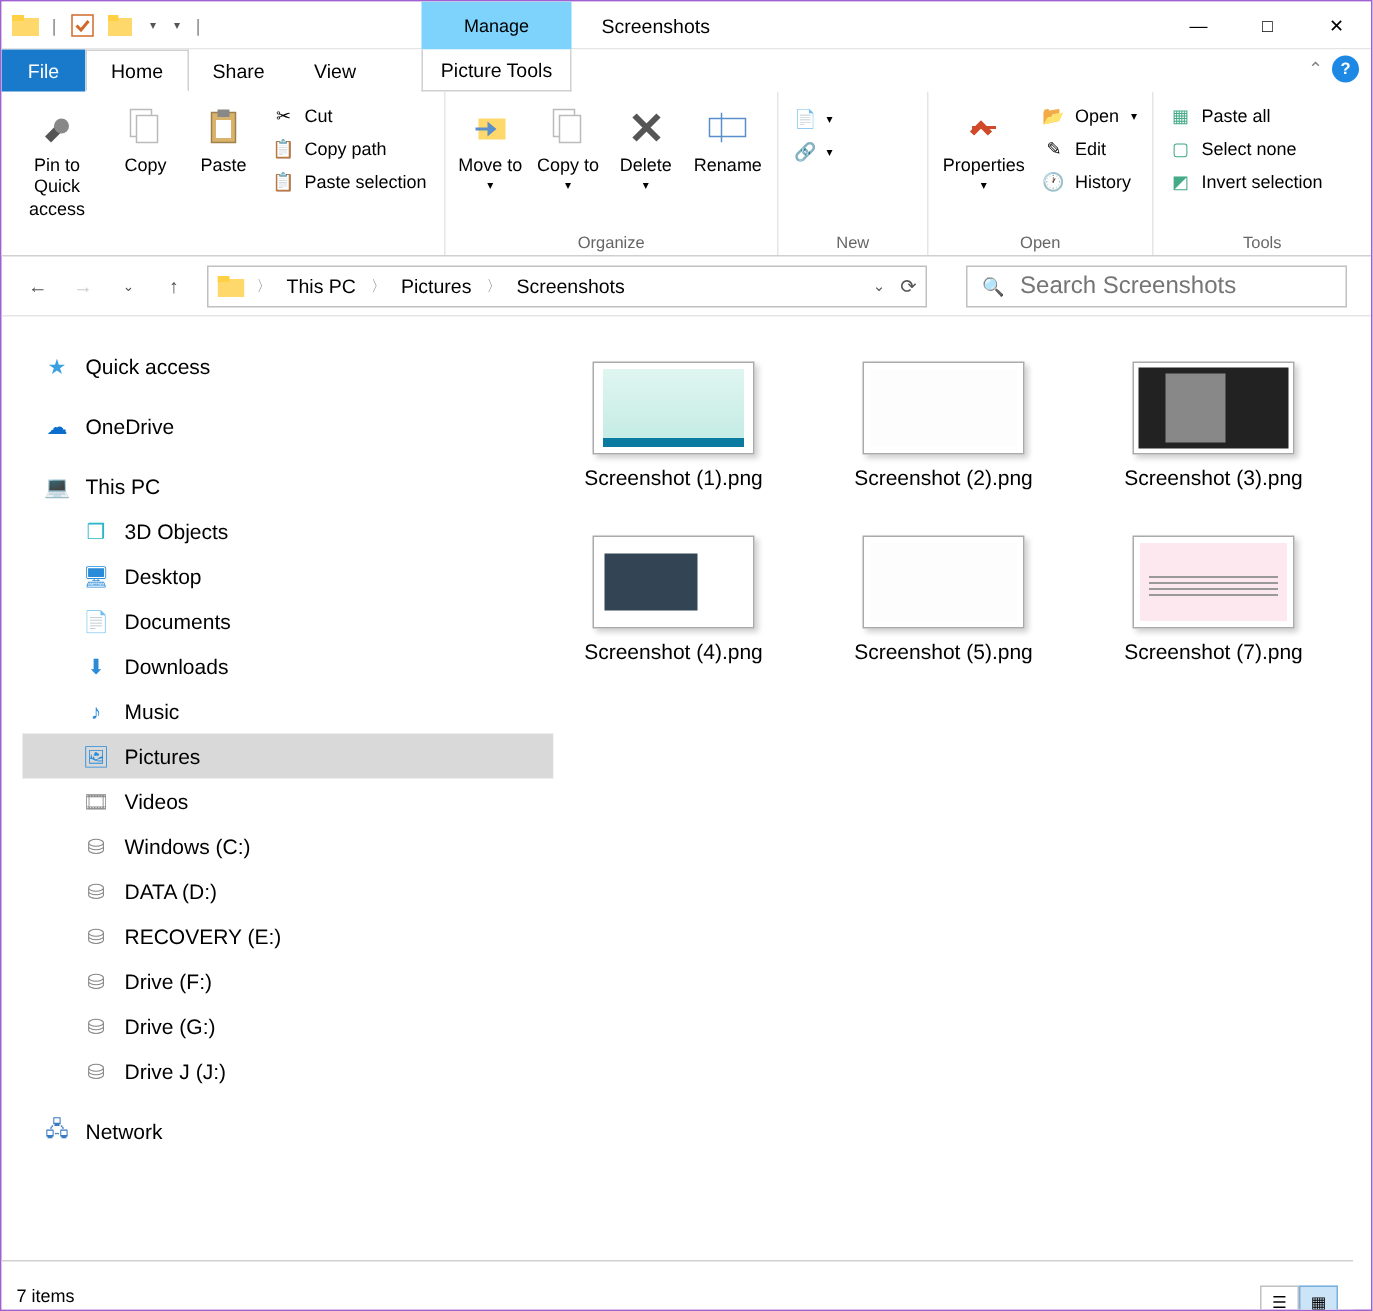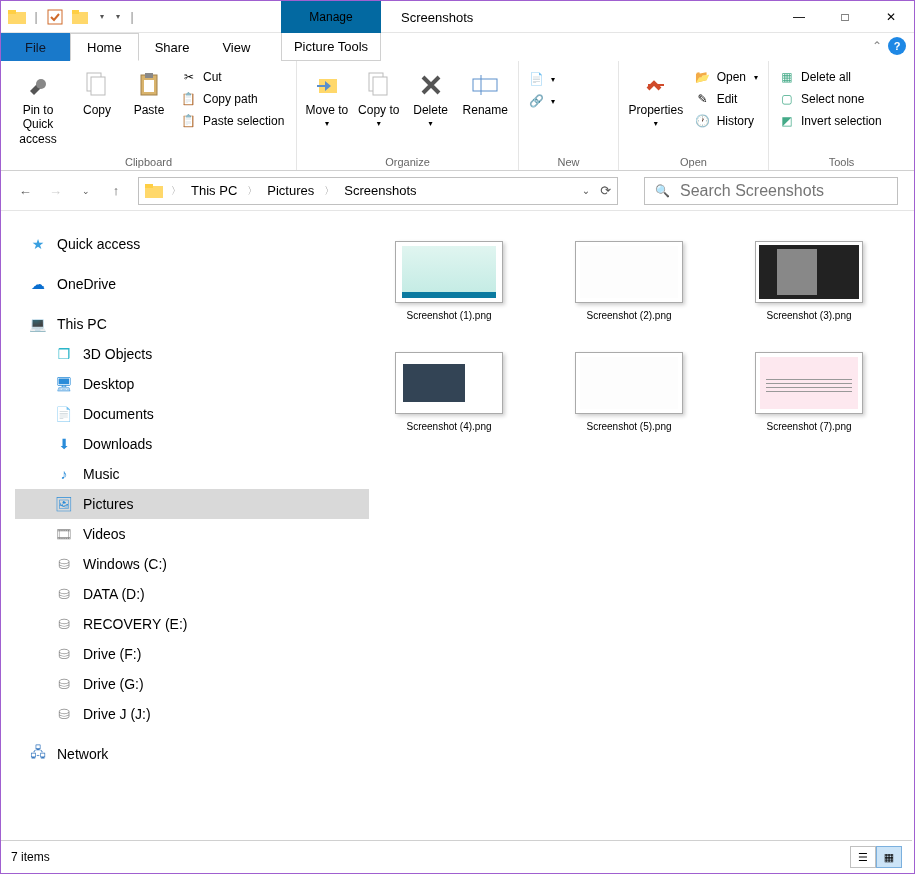--- a/index.html
+++ b/index.html
@@ -2,28 +2,28 @@
 <html><head>
 <meta charset="utf-8">
 <style>
 * { box-sizing: border-box; margin: 0; padding: 0; font-family: "Segoe UI", Tahoma, sans-serif; }
 body { width: 915px; height: 874px; background: #fff; border: 1px solid #a060d0; font-size: 12px; color: #000; position: relative; overflow: hidden; }
 
 
 .titlebar { height: 32px; display: flex; align-items: center; background: #fff; border-bottom: 1px solid #e5e5e5; position: relative; }
 .qat { display: flex; align-items: center; padding-left: 4px; gap: 2px; }
 .qat-item { width: 24px; height: 24px; display: flex; align-items: center; justify-content: center; }
-.titlebar-context { position: absolute; left: 280px; top: 0; height: 32px; display: flex; align-items: center; justify-content: center; width: 100px; background: #0369a1; font-size: 12px; }
+.titlebar-context { position: absolute; left: 280px; top: 0; height: 32px; display: flex; align-items: center; justify-content: center; width: 100px; background: #7dd3fc; font-size: 12px; }
 .titlebar-title { position: absolute; left: 400px; top: 0; height: 32px; display: flex; align-items: center; font-size: 13px; }
 .win-controls { position: absolute; right: 0; top: 0; display: flex; }
 .win-btn { width: 46px; height: 32px; display: flex; align-items: center; justify-content: center; font-size: 12px; font-family: "Segoe MDL2 Assets", sans-serif; }
 
 
 .tabstrip { height: 28px; display: flex; align-items: stretch; background: #fff; position: relative; }
-.tab-file { width: 69px; background: #1979ca; color: #0f172a; display: flex; align-items: center; justify-content: center; font-size: 13px; }
+.tab-file { width: 56px; background: #1979ca; color: #ffffff; display: flex; align-items: center; justify-content: center; font-size: 13px; }
 .tab { padding: 0 16px; display: flex; align-items: center; font-size: 13px; border-right: 1px solid transparent; }
 .tab.active { border: 1px solid #d0d0d0; border-bottom: 1px solid #fff; background: #fff; }
 .tab-context { position: absolute; left: 280px; width: 100px; display: flex; align-items: center; justify-content: center; font-size: 13px; border: 1px solid #d0d0d0; border-top: none; height: 28px; }
 .ribbon-collapse { position: absolute; right: 8px; top: 4px; display: flex; gap: 6px; align-items: center; }
 .help-icon { width: 18px; height: 18px; border-radius: 50%; background: #1e88e5; color: #fff; display: flex; align-items: center; justify-content: center; font-size: 11px; font-weight: bold; }
 
 
 .ribbon { height: 110px; display: flex; border-bottom: 1px solid #d0d0d0; background: #fff; }
 .ribbon-group { display: flex; flex-direction: column; border-right: 1px solid #e5e5e5; padding: 4px 6px 2px 6px; }
 .ribbon-group-body { flex: 1; display: flex; align-items: flex-start; gap: 4px; }
@@ -47,34 +47,34 @@
 
 .main { display: flex; height: 636px; }
 .nav-pane { width: 368px; padding: 18px 0 0 14px; overflow: hidden; font-size: 14px; }
 .nav-item { display: flex; align-items: center; gap: 10px; height: 30px; padding-left: 14px; }
 .nav-item.sub { padding-left: 40px; }
 .nav-item.selected { background: #d9d9d9; }
 .nav-icon { width: 18px; height: 18px; display: flex; align-items: center; justify-content: center; font-size: 14px; }
 .nav-spacer { height: 10px; }
 
 .content { flex: 1; padding: 30px 20px 0 20px; display: flex; flex-wrap: wrap; align-content: flex-start; gap: 30px 60px; position: relative; overflow: hidden; }
-.file-item { width: 120px; display: flex; flex-direction: column; align-items: center; gap: 6px; text-align: center; font-size: 10px; line-height: 1.3; }
+.file-item { width: 120px; display: flex; flex-direction: column; align-items: center; gap: 6px; text-align: center; font-size: 14px; line-height: 1.3; }
 .thumb { width: 108px; height: 62px; border: 1px solid #aaa; background: #fff; box-shadow: 2px 2px 4px rgba(0,0,0,0.2); position: relative; overflow: hidden; }
 .thumb-inner1 { position: absolute; left: 6px; top: 4px; right: 6px; bottom: 10px; background: linear-gradient(#e0f5f0, #c5ece5); }
 .thumb-inner1::after { content:""; position:absolute; left:0; right:0; bottom:-6px; height:6px; background:#0a7aa0; }
 .thumb-inner3 { position: absolute; inset: 3px; background: #222; }
 .thumb-inner3::before { content:""; position:absolute; left:18px; top:4px; width:40px; height:46px; background:#888; }
 .thumb-inner4 { position:absolute; inset:3px; background:#fff; }
 .thumb-inner4::before { content:""; position:absolute; left:4px; top:8px; width:62px; height:38px; background:#345; }
 .thumb-inner-plain { position:absolute; inset:4px; background:#fdfdfd; }
 .thumb-inner7 { position:absolute; inset:4px; background:#fde8ef; }
 .thumb-inner7::after { content:""; position:absolute; left:6px; top:22px; right:6px; height:14px; background: repeating-linear-gradient(#999,#999 1px,transparent 1px,transparent 4px); }
 
 
-.status-bar { position: absolute; bottom: 0; left: 0; right: 2px; height: 26px; border-top: 1px solid #d0d0d0; display: flex; align-items: center; padding: 16px 10px; font-size: 12px; background: #fff; }
+.status-bar { position: absolute; bottom: 0; left: 0; right: 12px; height: 26px; border-top: 1px solid #d0d0d0; display: flex; align-items: flex-start; padding: 16px 10px; font-size: 12px; background: #fff; }
 .status-right { margin-left: auto; display: flex; gap: 0; }
 .view-toggle { width: 26px; height: 22px; border: 1px solid #c0c0c0; display: flex; align-items: center; justify-content: center; font-size: 11px; }
 .view-toggle.active { background: #cce4f7; border-color: #7bb0de; }
 
 svg { display: block; }
 </style>
 </head>
 <body>
 
 <div class="titlebar">
@@ -163,21 +163,20 @@
         <div class="small-btn">
             <span class="icon">📋</span>
             <span>Copy path</span>
           </div>
         <div class="small-btn">
             <span class="icon">📋</span>
             <span>Paste selection</span>
           </div>
       </div>
     </div>
-    <div class="ribbon-group-label">Clipboard</div>
   </div>
 
   <div class="ribbon-group" style="width:222px">
     <div class="ribbon-group-body">
       <div class="big-btn" style="width:50px">
         <span class="icon">
             <svg width="28" height="28">
               <rect x="6" y="8" width="18" height="14" fill="#ffd86b"></rect>
               <path d="M4 14 L12 14 L12 10 L18 15 L12 20 L12 16 L4 16 Z" fill="#5a8fcc"></path>
             </svg>
@@ -262,21 +261,21 @@
       </div>
     </div>
     <div class="ribbon-group-label">Open</div>
   </div>
 
   <div class="ribbon-group" style="flex:1;border-right:none">
     <div class="ribbon-group-body">
       <div class="small-btn-col">
         <div class="small-btn">
             <span class="icon" style="color:#4a8">▦</span>
-            <span>Delete all</span>
+            <span>Paste all</span>
           </div>
         <div class="small-btn">
             <span class="icon" style="color:#4a8">▢</span>
             <span>Select none</span>
           </div>
         <div class="small-btn">
             <span class="icon" style="color:#4a8">◩</span>
             <span>Invert selection</span>
           </div>
       </div>

